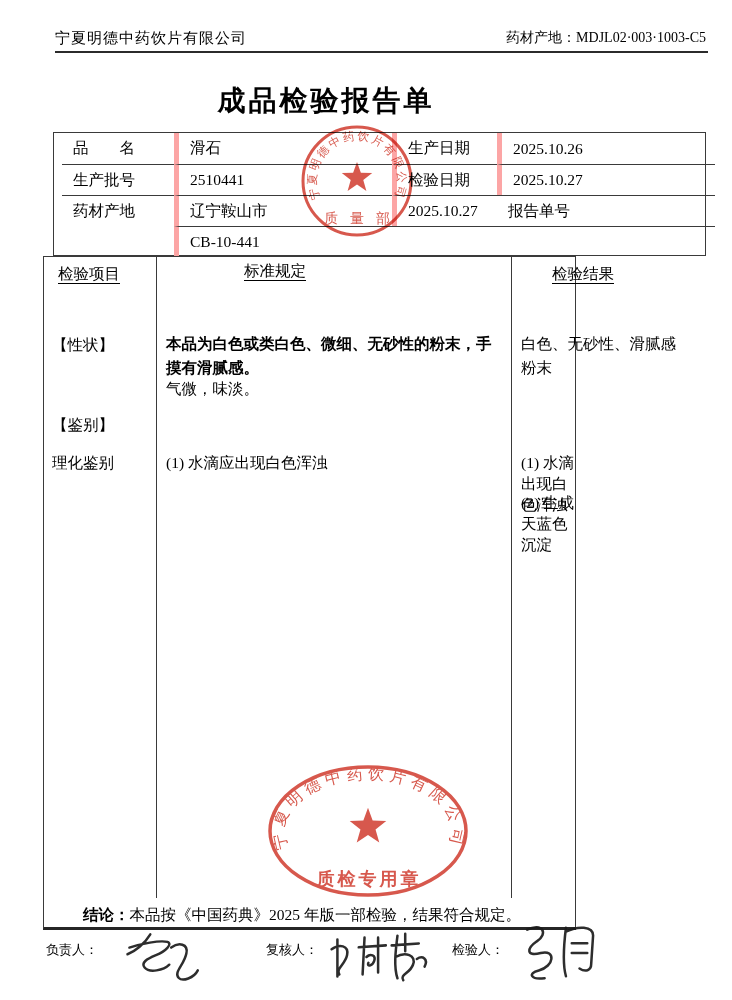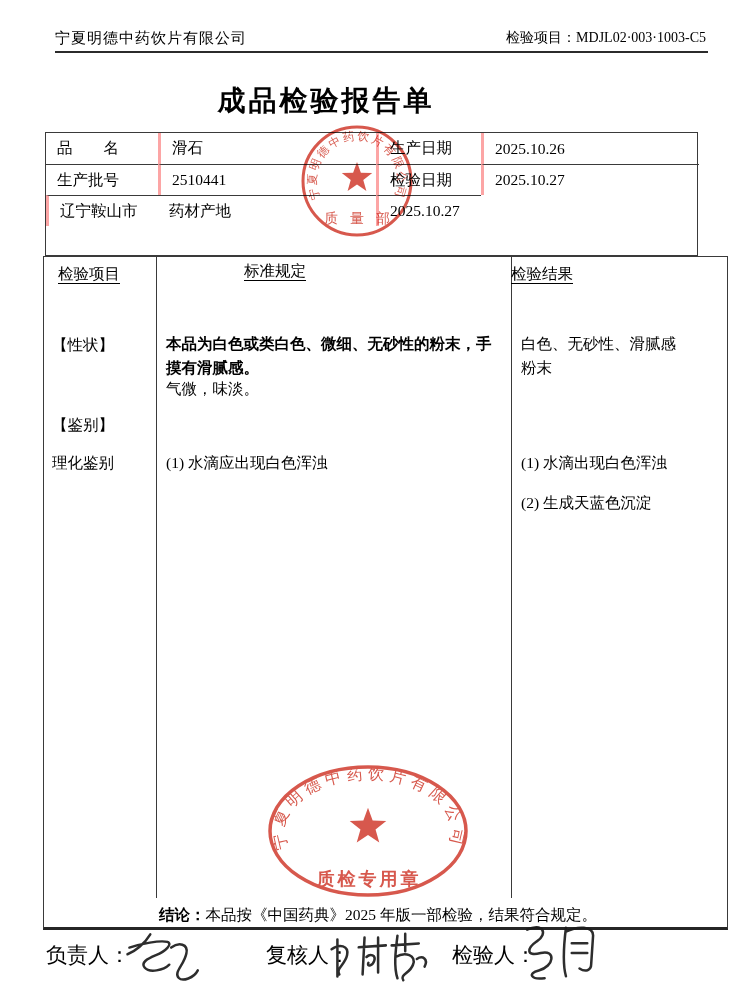--- a/index.html
+++ b/index.html
@@ -9,87 +9,89 @@
     color:#000000; overflow:hidden;
   }
   .abs { position:absolute; }
   .hdr-company { left:55px; top:29px; font-size:15px; letter-spacing:1px; }
   .hdr-code { right:26px; top:29px; font-size:14px; }
   .hdr-rule { left:55px; top:51px; width:653px; height:2px; background:#2b2b2b; }
   .title { left:0; top:82px; width:652px; text-align:center; font-size:28px; font-weight:bold; letter-spacing:3px; }
 
   
   .info-table {
-    left:45px; top:132px; width:653px; height:124px;
+    left:53px; top:132px; width:653px; height:124px;
     display:grid; grid-template-columns:112px 218px 105px 218px;
     grid-template-rows:31px 31px 31px 31px;
-    border:1px solid #3a3a3a; box-sizing:border-box; font-size:15.5px;
+    border:1px solid #3a3a3a; box-sizing:border-box; font-size:15.5px;padding-left:8px;
   }
   .cell { display:flex; align-items:center; padding-left:11px; box-sizing:border-box; border-top:1px solid #3a3a3a; }
   .cell.r0 { border-top:none; }
-  .cell.bl { border-left:3px solid #fca5a5; }
+  .cell.bl { border-left:5px solid #fca5a5; }
   .cell.span3 { grid-column:2 / 5; }
 
   
   .spec-table {
-    left:43px; top:256px; width:685px; height:674px; box-sizing:border-box;
+    left:43px; top:256px; width:533px; height:674px; box-sizing:border-box;
     border-left:1px solid #3a3a3a; border-right:1px solid #3a3a3a;
     border-top:1px solid #3a3a3a; border-bottom:3px solid #262626;
     font-size:15.5px;
   }
   .vline { position:absolute; top:0; width:1px; height:641px; background:#3a3a3a; }
   .colhead { text-decoration:underline; text-underline-offset:4px; text-decoration-thickness:1px; }
   .std-text { line-height:24px; }
   .conclusion { position:absolute; left:0; right:15px; top:648px; text-align:center; font-size:15.5px; }
   .conclusion b { font-weight:bold; }
 
   
   .stamp { mix-blend-mode:multiply; opacity:0.84; }
   .stamp text { font-family:"Liberation Serif","DejaVu Serif",serif; }
 
   
   .sig path { fill:none; stroke:#1b1b1b; stroke-width:2.6; stroke-linecap:round; stroke-linejoin:round; opacity:0.92; }
 
-  .foot-label { top:941px; font-size:21px; }
+  .foot-label { top:941px; font-size:13px; }
 </style>
 </head>
 <body>
 
 <div class="page">
 
   <div class="abs hdr-company">宁夏明德中药饮片有限公司</div>
-  <div class="abs hdr-code"><span>检验项目：</span><span>MDJL02·003·1003-C5</span></div>
+  <div class="abs hdr-code"><span>药材产地：</span><span>MDJL02·003·1003-C5</span></div>
   <div class="abs hdr-rule"></div>
 
   <div class="abs title">成品检验报告单</div>
 
   <div class="abs info-table">
     <div class="cell r0">品　　名</div>
     <div class="cell r0 bl">滑石</div>
     <div class="cell r0 bl">生产日期</div>
     <div class="cell r0 bl">2025.10.26</div>
 
     <div class="cell">生产批号</div>
     <div class="cell bl">2510441</div>
     <div class="cell bl">检验日期</div>
     <div class="cell bl">2025.10.27</div>
 
+    <div class="cell">药材产地</div>
     <div class="cell bl">辽宁鞍山市</div>
-    <div class="cell">药材产地</div>
     <div class="cell bl">2025.10.27</div>
 
+    <div class="cell">报告单号</div>
+    <div class="cell bl span3">CB-10-441</div>
   </div>
 
   <div class="abs spec-table">
     <div class="vline" style="left:112px;"></div>
     <div class="vline" style="left:467px;"></div>
 
     <div class="abs colhead" style="left:14px; top:7px;">检验项目</div>
     <div class="abs colhead" style="left:170px; top:4px;margin-left:30px;">标准规定</div>
-    <div class="abs colhead" style="left:467px; top:7px; width:186px; text-align:left;">检验结果</div>
+    <div class="abs colhead" style="left:446px; top:7px; width:186px; text-align:center;">检验结果</div>
 
     <div class="abs" style="left:8px; top:78px;">【性状】</div>
     <div class="abs std-text" style="left:122px; top:75px; width:338px;font-weight:bold;">本品为白色或类白色、微细、无砂性的粉末，手摸有滑腻感。</div>
     <div class="abs" style="left:122px; top:122px;">气微，味淡。</div>
     <div class="abs std-text" style="left:477px; top:75px; width:170px;">白色、无砂性、滑腻感粉末</div>
 
     <div class="abs" style="left:8px; top:158px;">【鉴别】</div>
     <div class="abs" style="left:8px; top:196px;">理化鉴别</div>
     <div class="abs" style="left:122px; top:196px;">(1) 水滴应出现白色浑浊</div>
     <div class="abs" style="left:477px; top:196px;">(1) 水滴出现白色浑浊</div>

